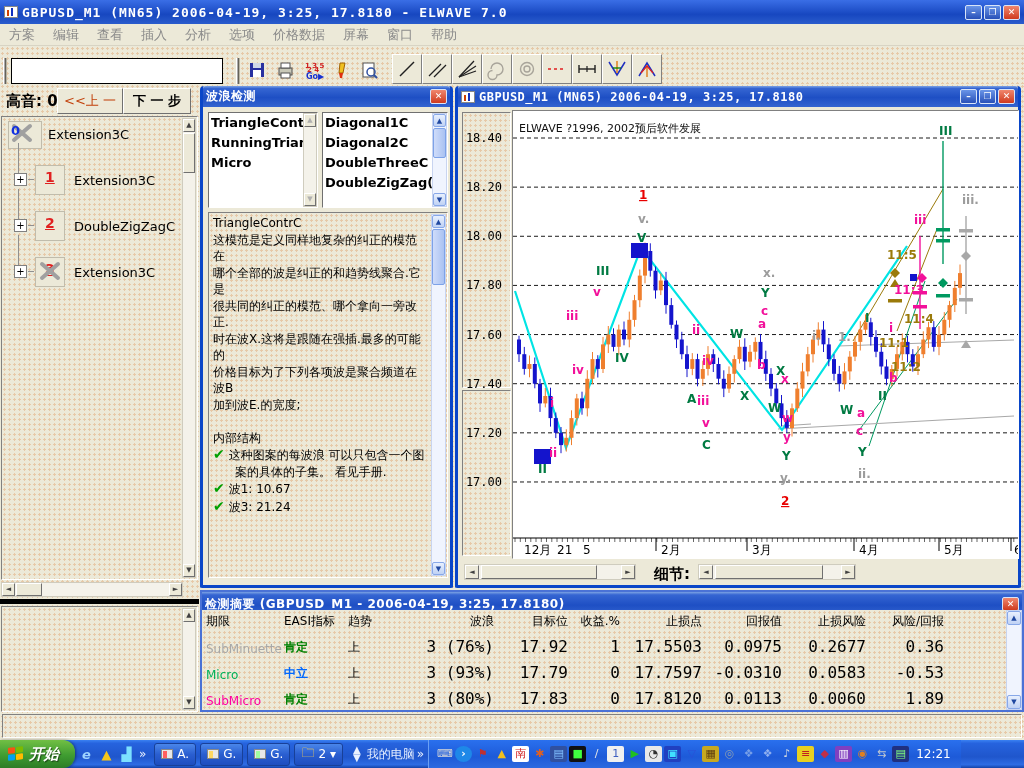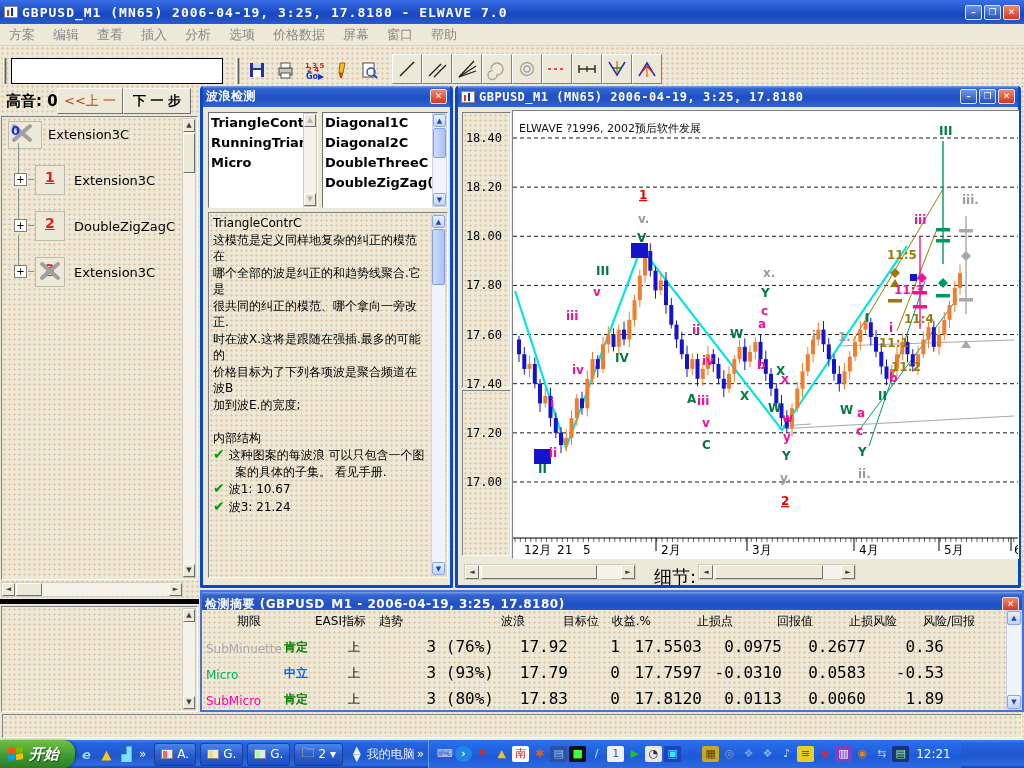--- a/index.html
+++ b/index.html
@@ -53,21 +53,21 @@
   
   .listbox { background:#fff; border:1px solid; border-color:#707070 #fff #fff #707070; overflow:hidden; }
   .listbox div { font-size:13px; font-weight:bold; color:#000; padding:0 2px; line-height:20px; white-space:nowrap; }
   
   #descpane { font-size:12px; line-height:16.5px; color:#000; overflow:hidden; padding:2px 4px; }
   #descpane .chk { color:#00a000; font-weight:bold; font-size:14px; margin-right:4px; }
   #descpane .ind { padding-left:22px; }
   
   #sumtable { font-size:12px; }
   .sumhdr span, .sumrow span { display:inline-block; white-space:nowrap; overflow:hidden; }
-  .sumhdr { color:#000;margin-left:31px; }
+  .sumhdr { color:#000; }
   .num { font-family:"DejaVu Sans Mono",monospace; font-size:16px; text-align:right; }
   
   #taskbar { position:absolute; left:0; top:740px; width:1024px; height:28px;
     background:linear-gradient(180deg,#3a81f2 0%,#2663de 12%,#1f56cc 60%,#2e6ce4 88%,#1443a8 100%); display:flex; align-items:center; }
   #startbtn { height:28px; padding:0 16px 0 8px; display:flex; align-items:center; gap:5px;
     background:linear-gradient(180deg,#71bf44 0%,#3f9c31 55%,#2d7d26 100%);
     border-radius:0 12px 12px 0; box-shadow:1px 0 3px rgba(0,0,0,.4); }
   #startbtn .lbl { color:#fff; font-weight:bold; font-style:italic; font-size:15px; text-shadow:1px 1px 1px rgba(0,0,0,.5); }
   .winflag { width:16px; height:14px; display:grid; grid-template-columns:7px 7px; grid-template-rows:6px 6px; gap:1px; transform:skewY(-6deg); }
   .winflag i { border-radius:1px; }
@@ -726,21 +726,21 @@
           <text x="431" y="443" font-size="12" fill="#000">5月</text>
           <text x="501" y="443" font-size="12" fill="#000">6</text>
         </svg>
     </div>
 
     <div class="abs sbtrack" style="left:6px;top:478px;width:172px;height:16px">
       <span class="sbarrow" style="position:absolute;left:0;width:14px;height:14px;line-height:13px">◄</span>
       <span class="sbthumb" style="position:absolute;left:16px;width:116px;height:14px"></span>
       <span class="sbarrow" style="position:absolute;right:0;width:14px;height:14px;line-height:13px">►</span>
     </div>
-    <span class="abs" style="left:196px;top:479px;font-weight:normal;font-size:18px">细节:</span>
+    <span class="abs" style="left:196px;top:479px;font-weight:bold;font-size:15px">细节:</span>
     <div class="abs sbtrack" style="left:240px;top:478px;width:158px;height:16px">
       <span class="sbarrow" style="position:absolute;left:0;width:14px;height:14px;line-height:13px">◄</span>
       <span class="sbthumb" style="position:absolute;left:16px;width:108px;height:14px"></span>
       <span class="sbarrow" style="position:absolute;right:0;width:14px;height:14px;line-height:13px">►</span>
     </div>
   </div>
 
   <div class="abs" style="left:200px;top:590px;width:824px;height:122px;border:2px solid #4a72d6;background:#ece9d8">
     <div class="xptitle" style="height:24px;font-size:12px;border-radius:0">
       <span class="ttl" style="font-family:'DejaVu Sans',sans-serif">检测摘要  (GBPUSD_M1 - 2006-04-19, 3:25, 17.8180)</span>

